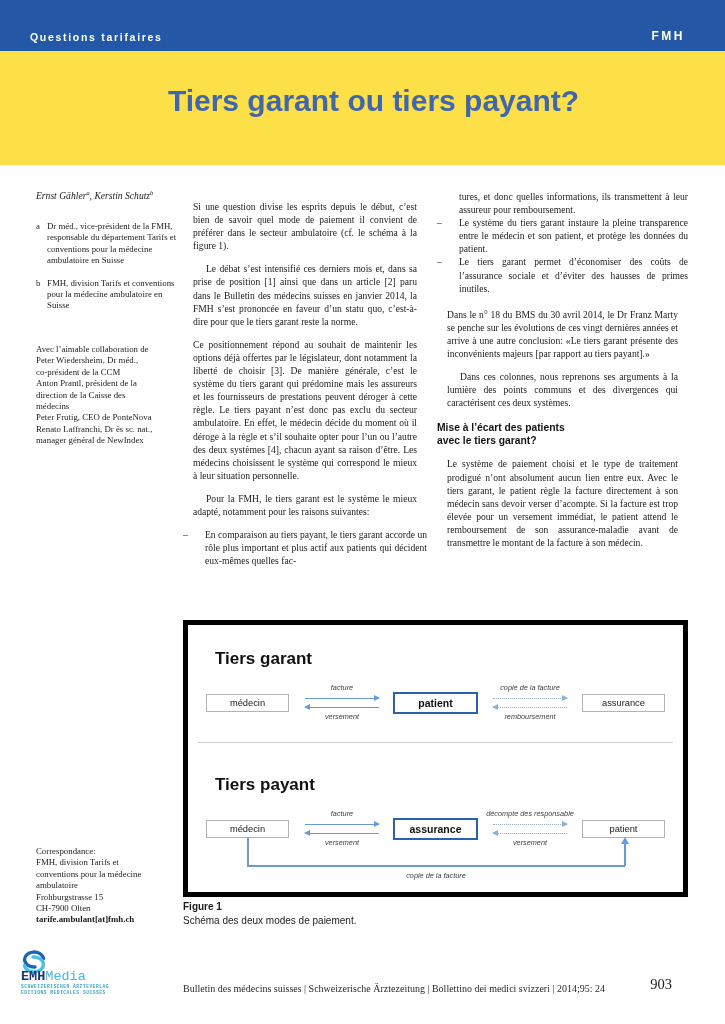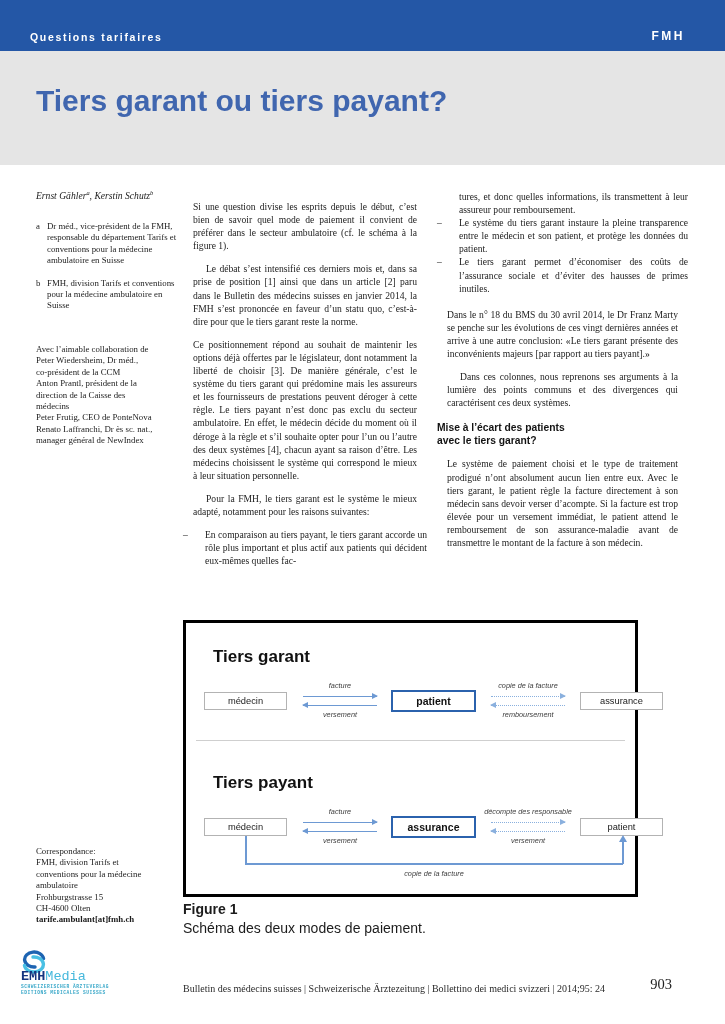--- a/index.html
+++ b/index.html
@@ -8,22 +8,22 @@
 
   
   .hdr { position:absolute; left:0; top:0; width:725px; height:51px; background:#2457a6;
          display:flex; justify-content:space-between; align-items:flex-end;
          padding:0 40px 8px 30px; box-sizing:border-box;
          font-family:"Liberation Sans", sans-serif; }
   .hdr .sec { color:#ffffff; font-size:10.5px; font-weight:bold; letter-spacing:1.7px; }
   .hdr .brand { color:#ffffff; font-size:12px; font-weight:bold; letter-spacing:2.5px; }
 
   
-  .banner { position:absolute; left:0; top:51px; width:725px; height:114px; background:#e5e5e5;
-            box-sizing:border-box; padding:33px 14px 0 36px; }
+  .banner { position:absolute; left:0; top:51px; width:725px; height:114px; background:#fde047;
+            box-sizing:border-box; padding:33px 14px 0 36px;text-align:center; }
   .banner h1 { margin:0; font-family:"Liberation Sans", sans-serif; font-size:30px;
                font-weight:bold; color:#4066af; }
 
   
   .sb { position:absolute; left:36px; width:142px; font-size:8.8px; line-height:11.4px; color:#1c1c1c; }
   .authors { top:190px; font-style:italic; font-size:9.6px; }
   .authors sup { font-size:6.4px; vertical-align:super; line-height:0; }
   .notes { top:221px; }
   .note { display:flex; margin-bottom:11px; }
   .note .mk { width:11px; flex:none; }
@@ -46,22 +46,22 @@
   .col p { margin:10px; }
   .col p.ind { text-indent:13px; }
   .col p.gap { margin-top:13px; }
   .col h2 { font-family:"Liberation Sans", sans-serif; font-size:10.3px; line-height:13px;
             margin:12px 0 0 0; text-align:left; color:#141414; }
   .li { position:relative; padding-left:22px; text-align:justify; }
   .li .mk { position:absolute; left:0; }
   .cont { padding-left:22px; text-align:justify; }
 
   
-  .fig { position:absolute; left:183px; top:620px; width:455px; height:277px;
-         border:3px solid #000000; background:#ffffff; box-sizing:border-box;
+  .fig { position:absolute; left:183px; top:620px; width:505px; height:277px;
+         border:5px solid #000000; background:#ffffff; box-sizing:border-box;
          font-family:"Liberation Sans", sans-serif; }
   .fig .ft { position:absolute; left:27px; font-size:17px; font-weight:bold; color:#111111; }
   .ft1 { top:24px; } .ft2 { top:150px; }
   .bx { position:absolute; width:83px; height:18px; border:1px solid #b3b3b3; background:#ffffff;
         display:flex; align-items:center; justify-content:center; font-size:9.3px; color:#222222;
         box-sizing:border-box; }
   .bx.main { width:85px; height:22px; border:2px solid #2b62ad; font-weight:bold; font-size:10.5px; color:#111111; }
   .g-b1 { left:18px; top:69px; } .g-b2 { left:205px; top:67px; } .g-b3 { left:394px; top:69px; }
   .p-b1 { left:18px; top:195px; } .p-b2 { left:205px; top:193px; } .p-b3 { left:394px; top:195px; }
   .lbl { position:absolute; font-size:7.3px; font-style:italic; color:#3d3d3d; text-align:center; white-space:nowrap; }
@@ -85,21 +85,21 @@
   .p-ar3 { left:305px; top:199px; width:74px; } .p-ar4 { left:305px; top:208px; width:74px; }
   .divider { position:absolute; left:10px; right:10px; top:117px; border-top:1px solid #cfcfcf; }
   .bp-v1 { position:absolute; left:59px; top:213px; width:1.5px; height:28px; background:#6d99d3; }
   .bp-h  { position:absolute; left:59px; top:240px; width:378px; height:1.5px; background:#6d99d3; }
   .bp-v2 { position:absolute; left:436px; top:219px; width:1.5px; height:22px; background:#6d99d3; }
   .bp-ah { position:absolute; left:433px; top:212px; width:0; height:0;
            border-left:4px solid transparent; border-right:4px solid transparent; border-bottom:7px solid #6d99d3; }
 
   
   .figcap { position:absolute; left:183px; top:901px; font-family:"Liberation Sans", sans-serif;
-            font-size:14px; color:#1c1c1c; }
+            font-size:10px; color:#1c1c1c; }
   .figcap .t { font-weight:bold; margin-bottom:3px; }
   .journal { position:absolute; left:183px; top:983px; font-size:10px; color:#2a2a2a; }
   .pageno { position:absolute; right:53px; top:976px; font-size:14.5px; color:#222222; }
 </style>
 </head>
 <body>
 
 <div class="page">
 
   <header class="hdr">
@@ -135,21 +135,21 @@
     <div>Renato Laffranchi, Dr ès sc. nat.,</div>
     <div>manager général de NewIndex</div>
   </div>
 
   <div class="sb corresp">
     <div>Correspondance:</div>
     <div>FMH, division Tarifs et</div>
     <div>conventions pour la médecine</div>
     <div>ambulatoire</div>
     <div>Frohburgstrasse 15</div>
-    <div>CH-4600 Olten</div>
+    <div>CH-7900 Olten</div>
     <div class="email">tarife.ambulant[at]fmh.ch</div>
   </div>
 
   <div class="logo">
     <svg viewBox="0 0 24 24">
       <path d="M21.5 8.5 A 9.5 7.5 0 1 0 13 17" fill="none" stroke="#1d64b2" stroke-width="3.4" stroke-linecap="round"></path>
       <path d="M2.5 15.5 A 9.5 7.5 0 1 0 11 7" fill="none" stroke="#49c0e4" stroke-width="3.4" stroke-linecap="round"></path>
     </svg>
     <div class="line1"><span class="emh">EMH</span><span class="media">Media</span></div>
     <div class="tag">SCHWEIZERISCHER ÄRZTEVERLAG</div>

